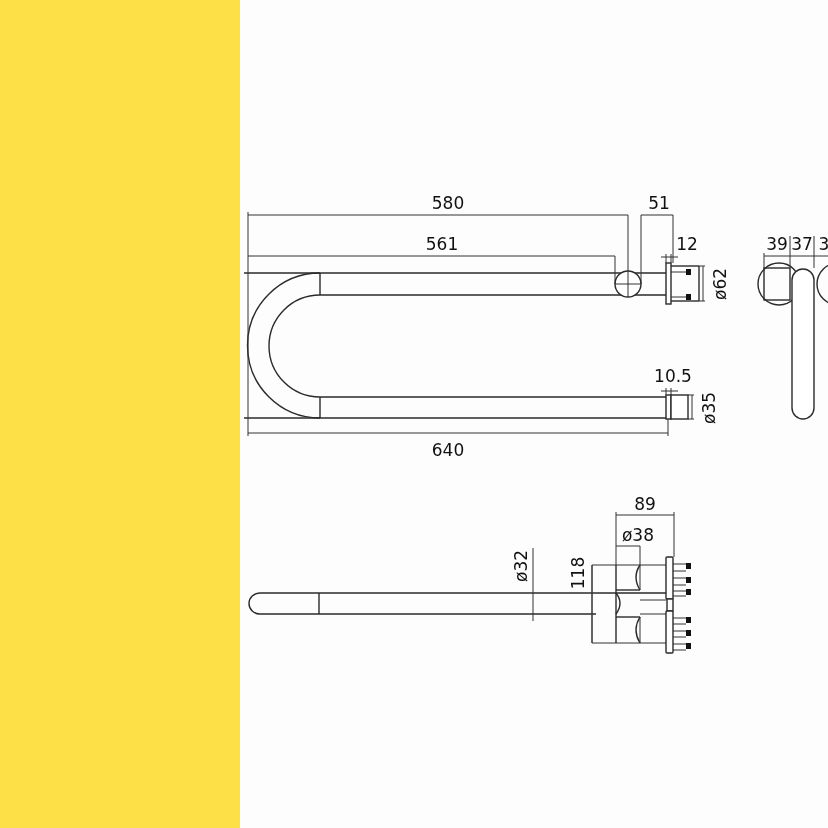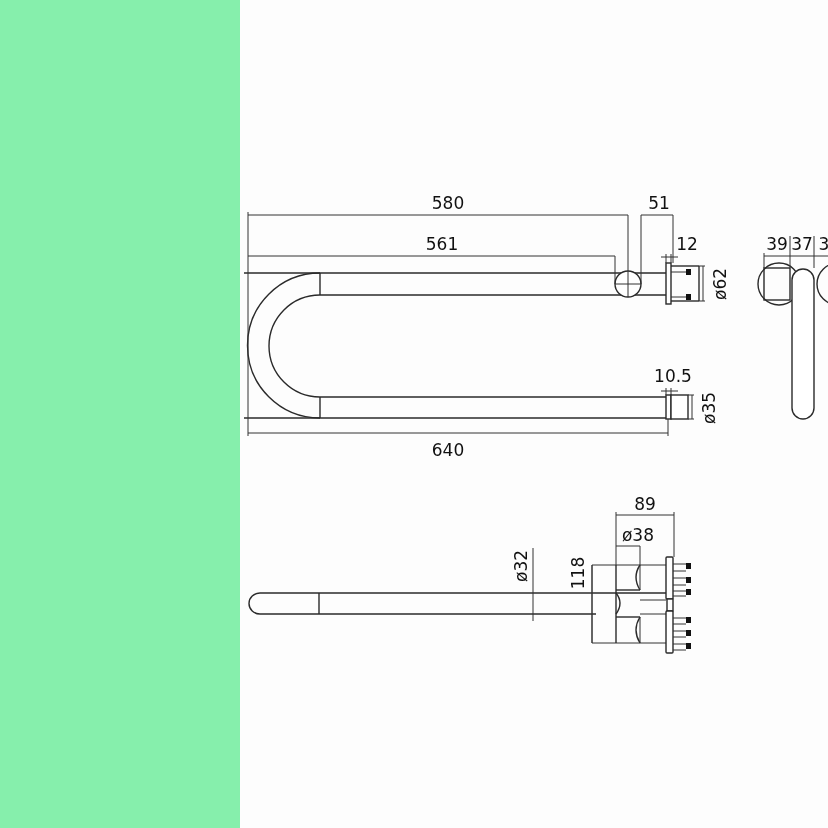--- a/index.html
+++ b/index.html
@@ -1,17 +1,17 @@
 <!DOCTYPE html>
 <html><head>
   <meta charset="utf-8">
   <style>
     html, body { margin: 0; padding: 0; background: #ffffff; }
     body { width: 828px; height: 828px; overflow: hidden; position: relative; }
-    #page { position: absolute; left: 0; top: 0; width: 662px; height: 828px; background: #86efac; }
+    #page { position: absolute; left: 0; top: 0; width: 662px; height: 828px; background: #fde047; }
     #paper { position: absolute; left: 240px; top: 0; width: 588px; height: 828px; background: #fdfdfd; }
     svg { position: absolute; left: 0; top: 0; }
     .ln { stroke: #2a2a2a; stroke-width: 1.4; fill: none; }
     .thin { stroke: #333; stroke-width: 1; fill: none; }
     .fillw { fill: #ffffff; stroke: #2a2a2a; stroke-width: 1.4; }
     .blk { fill: #111; }
     .dim { font-family: "DejaVu Sans", sans-serif; font-size: 17px; fill: #111; }
   </style>
 </head>
 <body>

